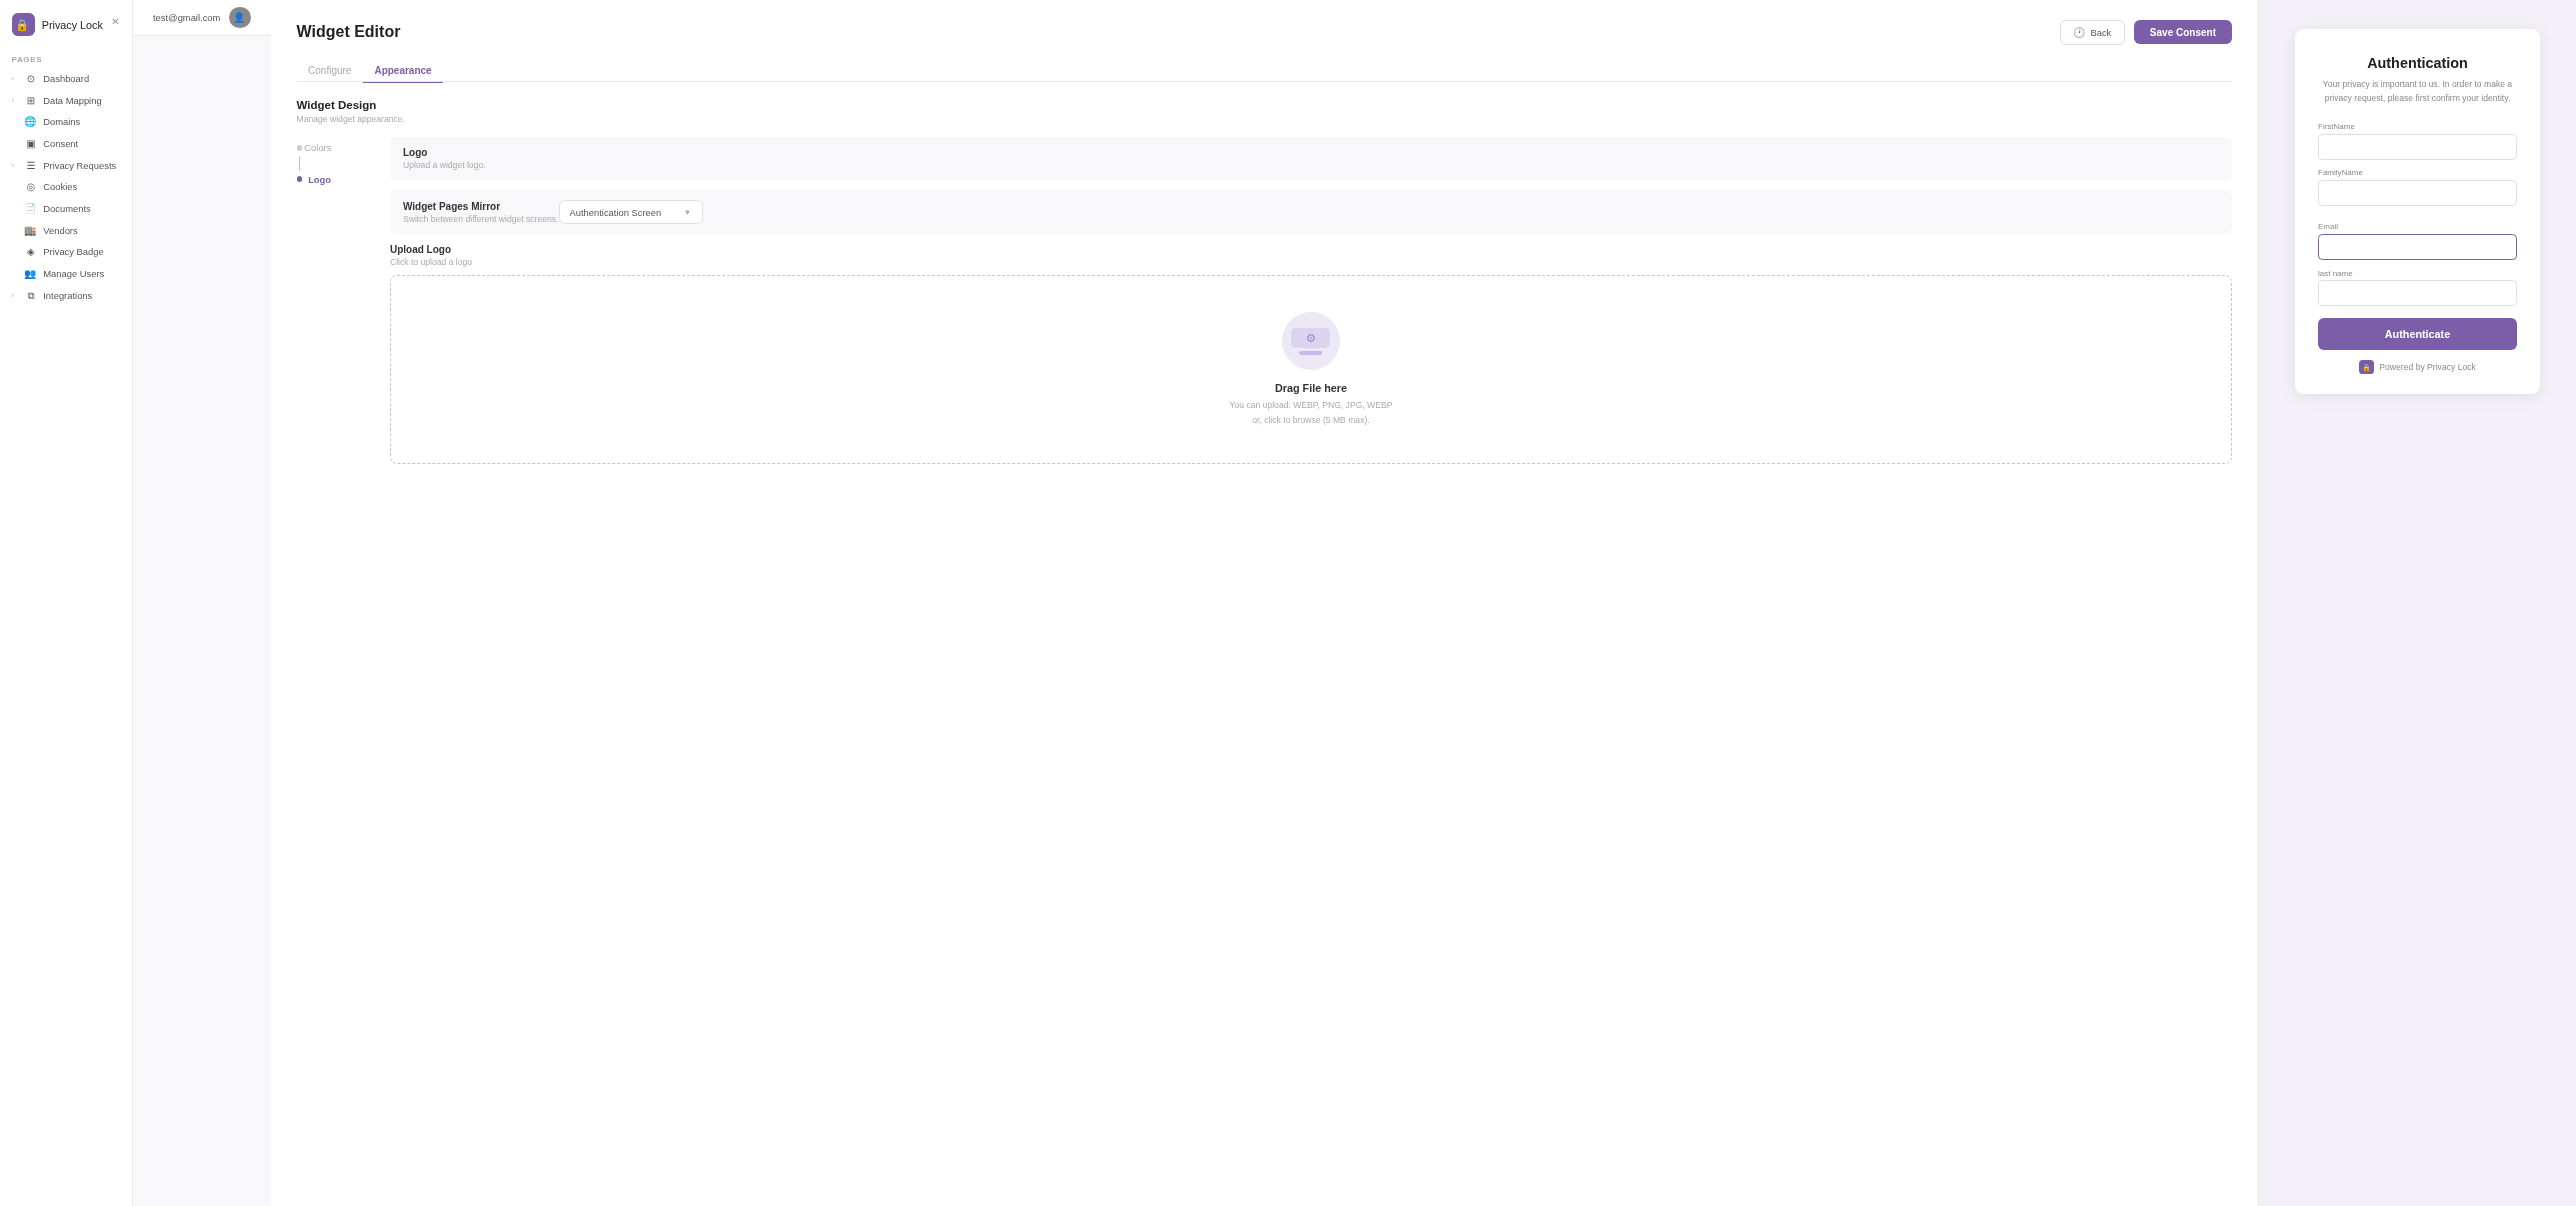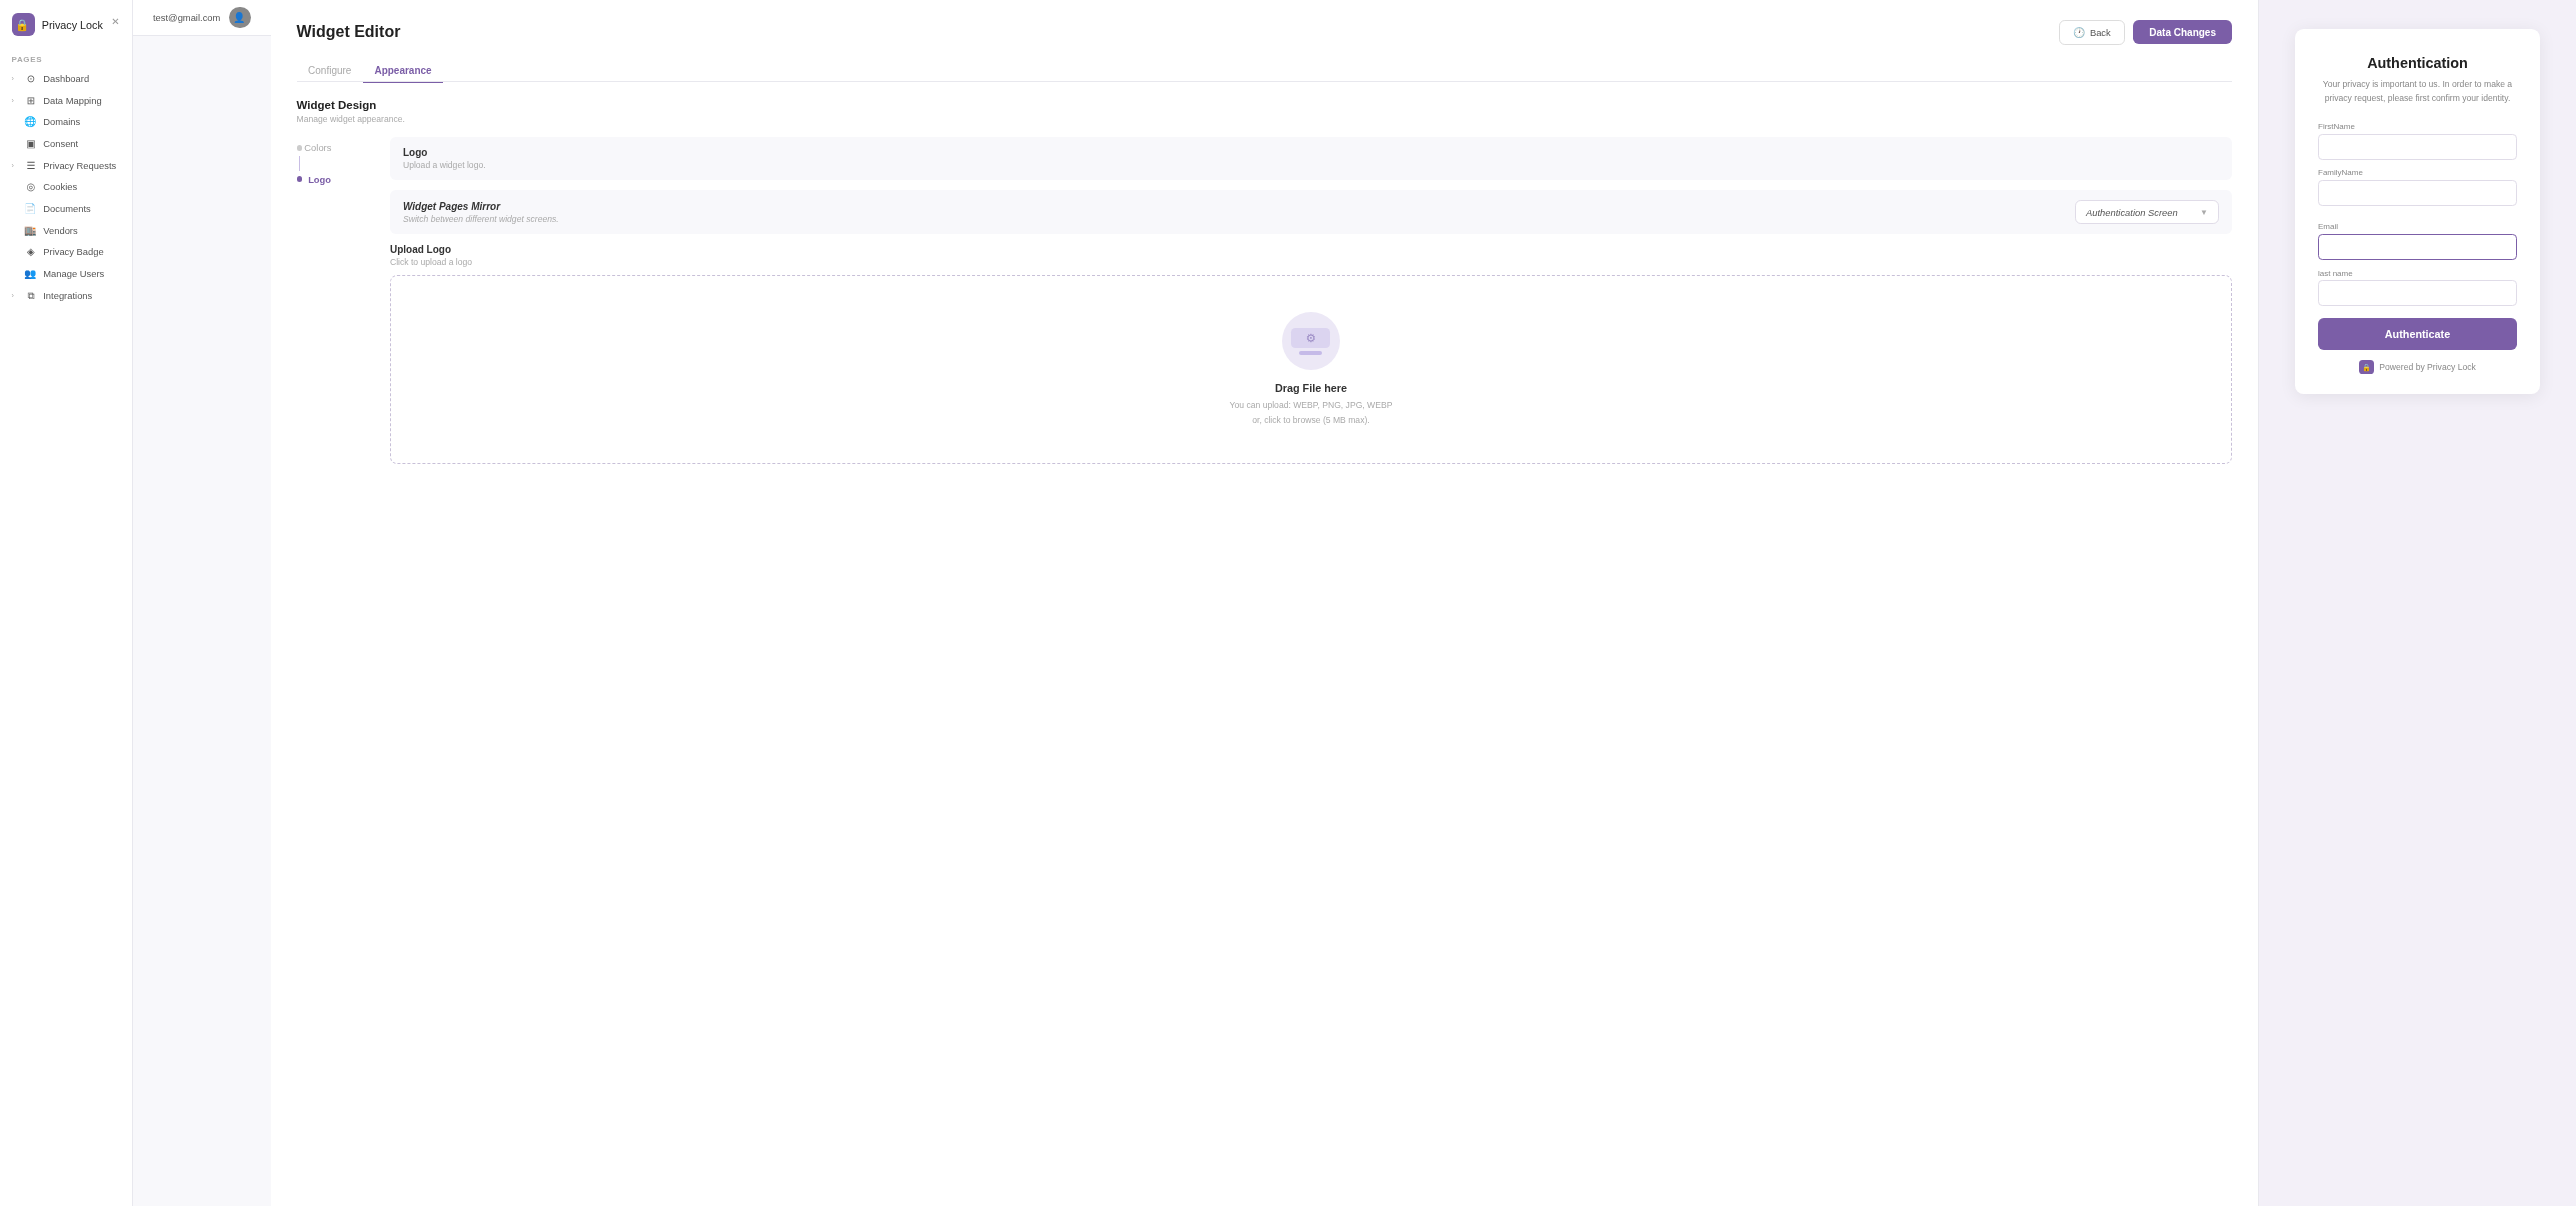--- a/index.html
+++ b/index.html
@@ -89,21 +89,21 @@
     <div style="flex:1;background:#fff;padding:20px 26px;overflow-y:auto;border-right:0.7px solid #e8e8ee;">
 
       <div style="display:flex;align-items:center;justify-content:space-between;margin-bottom:14.4px;">
         <h1 style="font-size:16px;font-weight:700;color:#222;">Widget Editor</h1>
         <div style="display:flex;align-items:center;gap:8.6px;">
           <button style="display:flex;align-items:center;gap:4.3px;font-size:9.4px;color:#555;border:0.7px solid #ddd;background:#fff;border-radius:5.8px;padding:5.8px 13px;cursor:pointer;">
             <span style="font-size:10px;">🕐</span>
             <span>Back</span>
           </button>
           <button style="background:#7b5ea7;color:#fff;border:none;border-radius:5.8px;padding:6.5px 16px;font-size:10px;font-weight:600;cursor:pointer;">
-            <span>Data Changes</span>
+            <span>Save Consent</span>
           </button>
         </div>
       </div>
 
       <div style="display:flex;gap:0;border-bottom:1.4px solid #e8e8ee;margin-bottom:17.3px;">
         <div style="font-size:10px;padding:5.8px 11.5px;cursor:pointer;color:#aaa;font-weight:500;border-bottom:1.4px solid transparent;margin-bottom:-1.4px;">
           <span>Configure</span>
         </div>
         <div style="font-size:10px;padding:5.8px 11.5px;cursor:pointer;color:#7b5ea7;font-weight:600;border-bottom:1.4px solid #7b5ea7;margin-bottom:-1.4px;">
           <span>Appearance</span>
@@ -129,21 +129,21 @@
           </div>
         </div>
 
         <div style="flex:1;">
 
           <div style="background:#f8f8fb;border-radius:5.8px;padding:10px 13px;margin-bottom:10px;">
             <div style="font-size:10px;font-weight:600;color:#333;margin-bottom:2.2px;">Logo</div>
             <div style="font-size:8.6px;color:#aaa;">Upload a widget logo.</div>
           </div>
 
-          <div style="background:#f8f8fb;border-radius:5.8px;padding:10px 13px;margin-bottom:10px;display:flex;align-items:center;justify-content:space-between;font-style:italic;">
+          <div style="background:#f8f8fb;border-radius:5.8px;padding:10px 13px;margin-bottom:10px;display:flex;align-items:center;justify-content:flex-start;">
             <div>
               <div style="font-size:10px;font-weight:600;color:#333;margin-bottom:2.2px;">Widget Pages Mirror</div>
               <div style="font-size:8.6px;color:#aaa;">Switch between different widget screens.</div>
             </div>
             <div style="border:0.7px solid #e0dce8;border-radius:5.8px;padding:5.8px 10px;font-size:9.4px;color:#555;background:#fff;min-width:144px;display:flex;align-items:center;justify-content:space-between;cursor:pointer;">
               <span>Authentication Screen</span>
               <span style="color:#aaa;font-size:8px;">▼</span>
             </div>
           </div>
 

